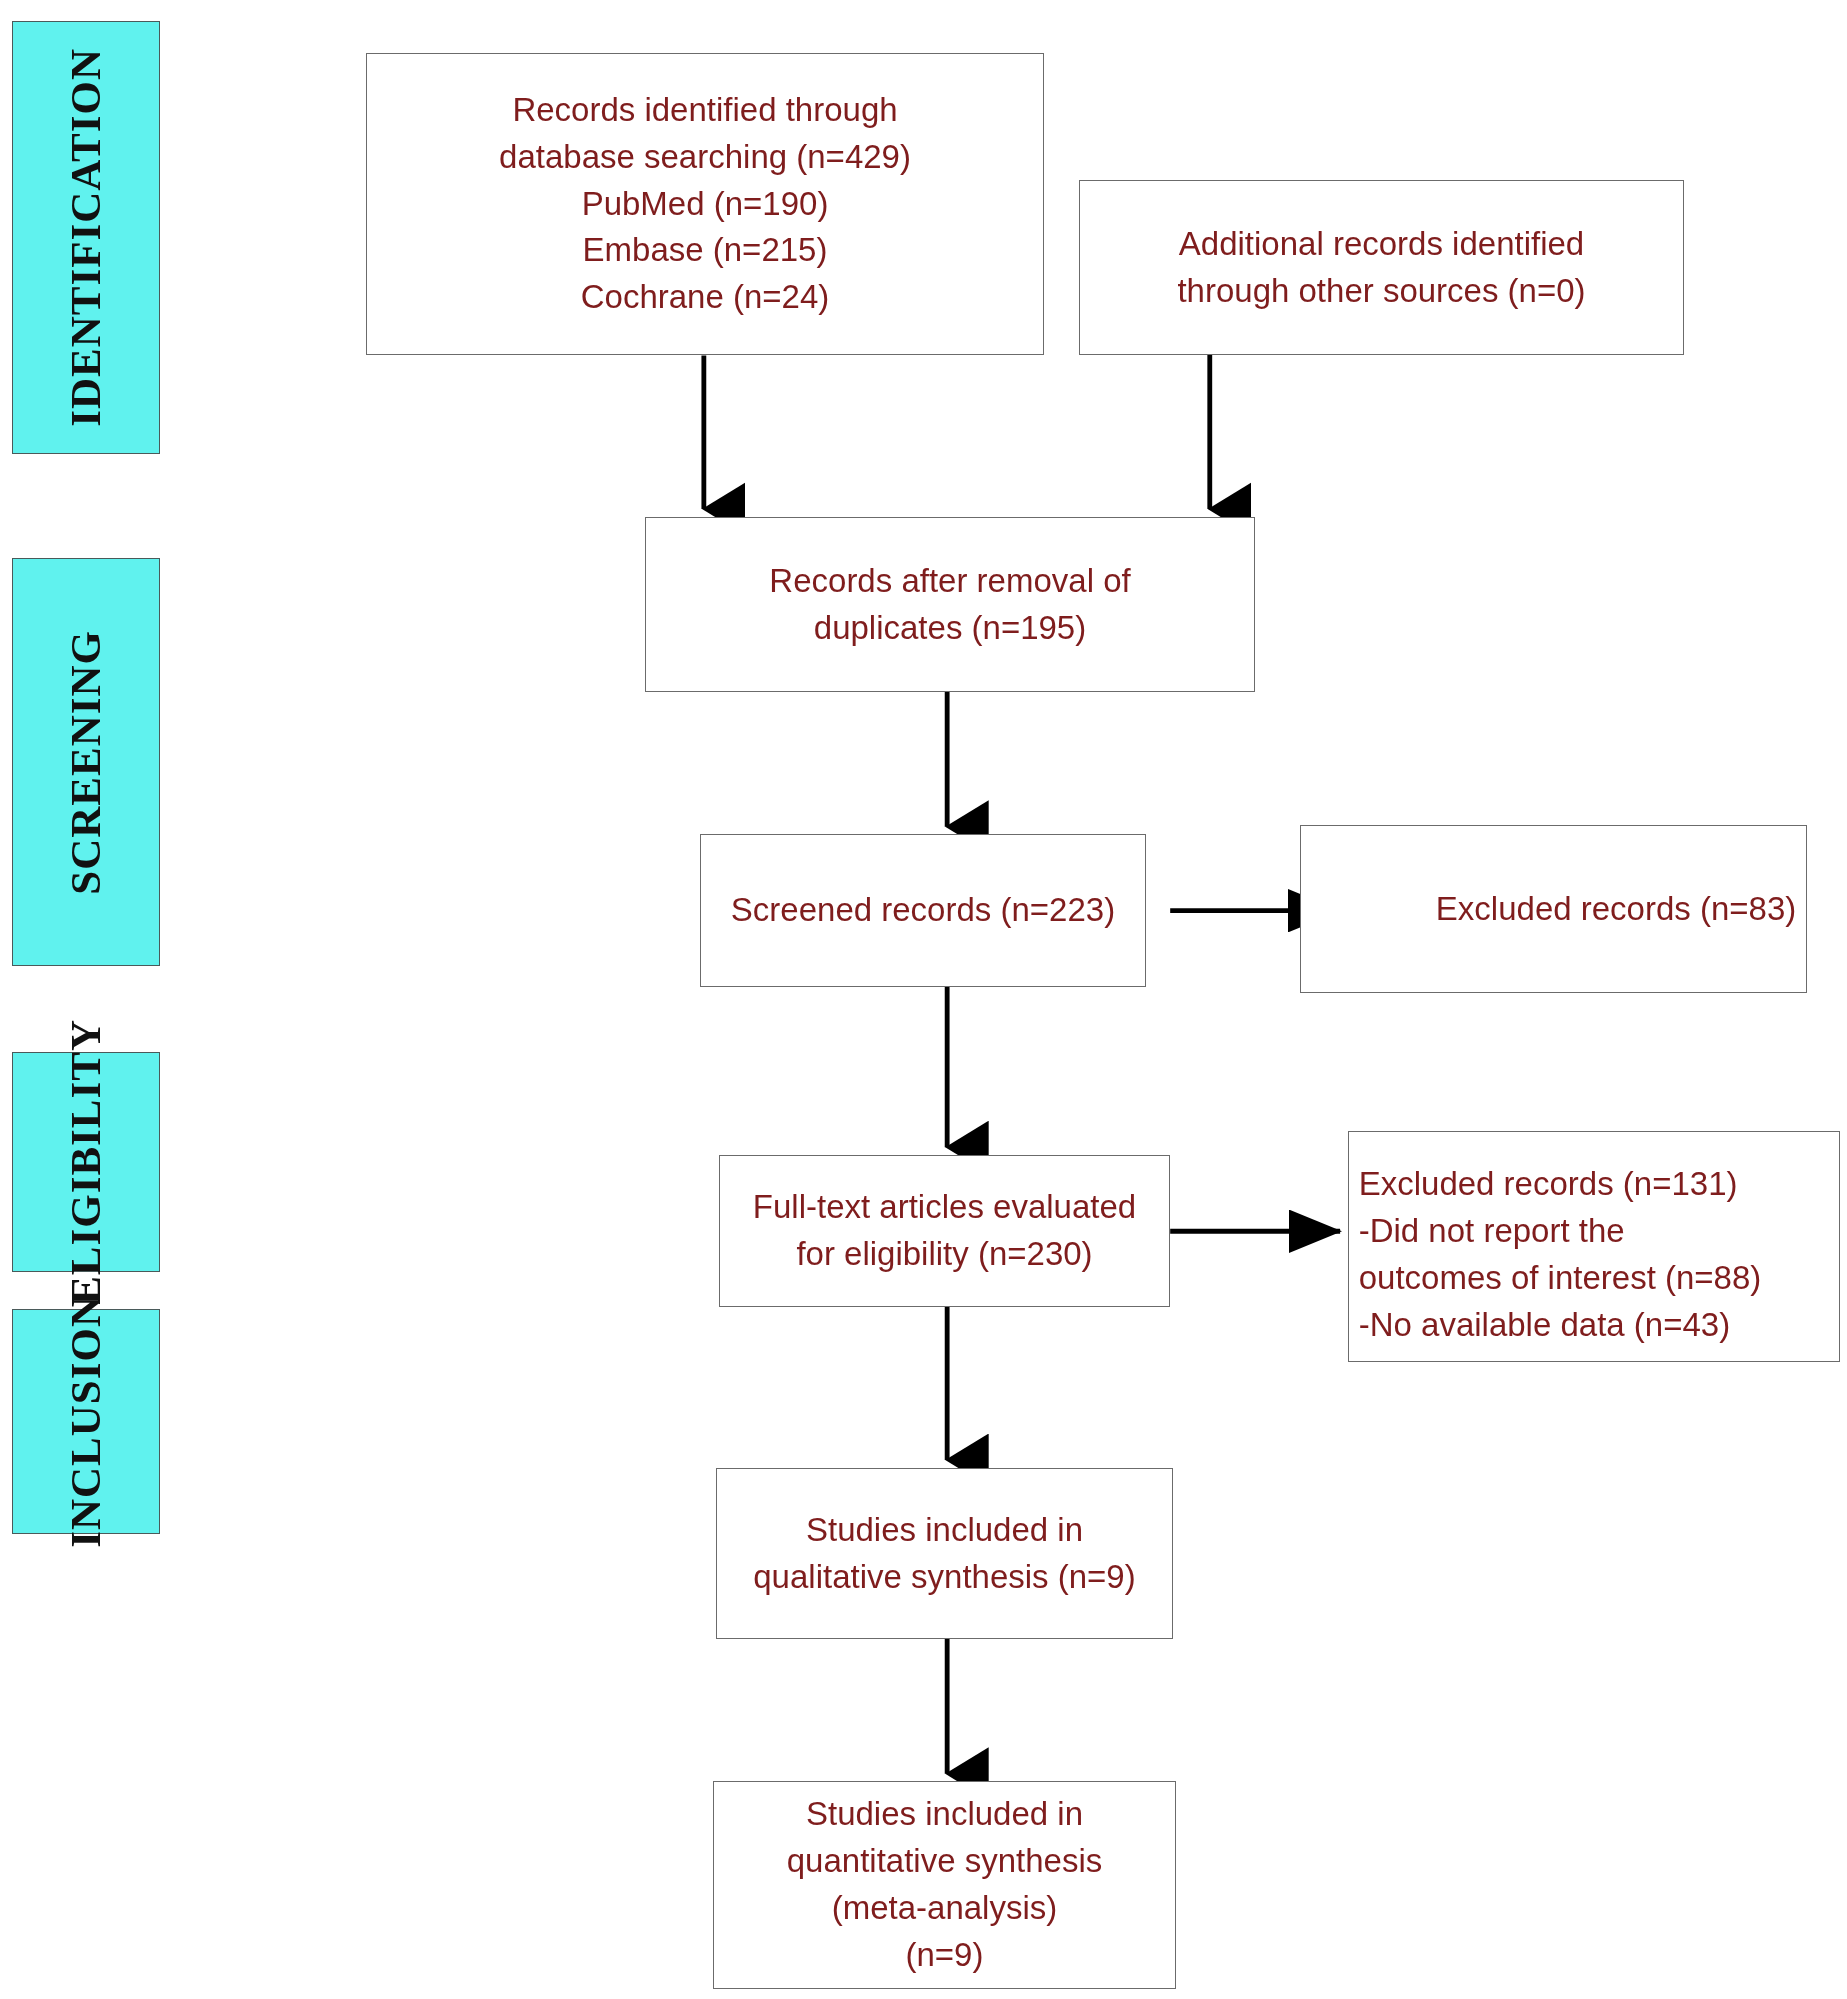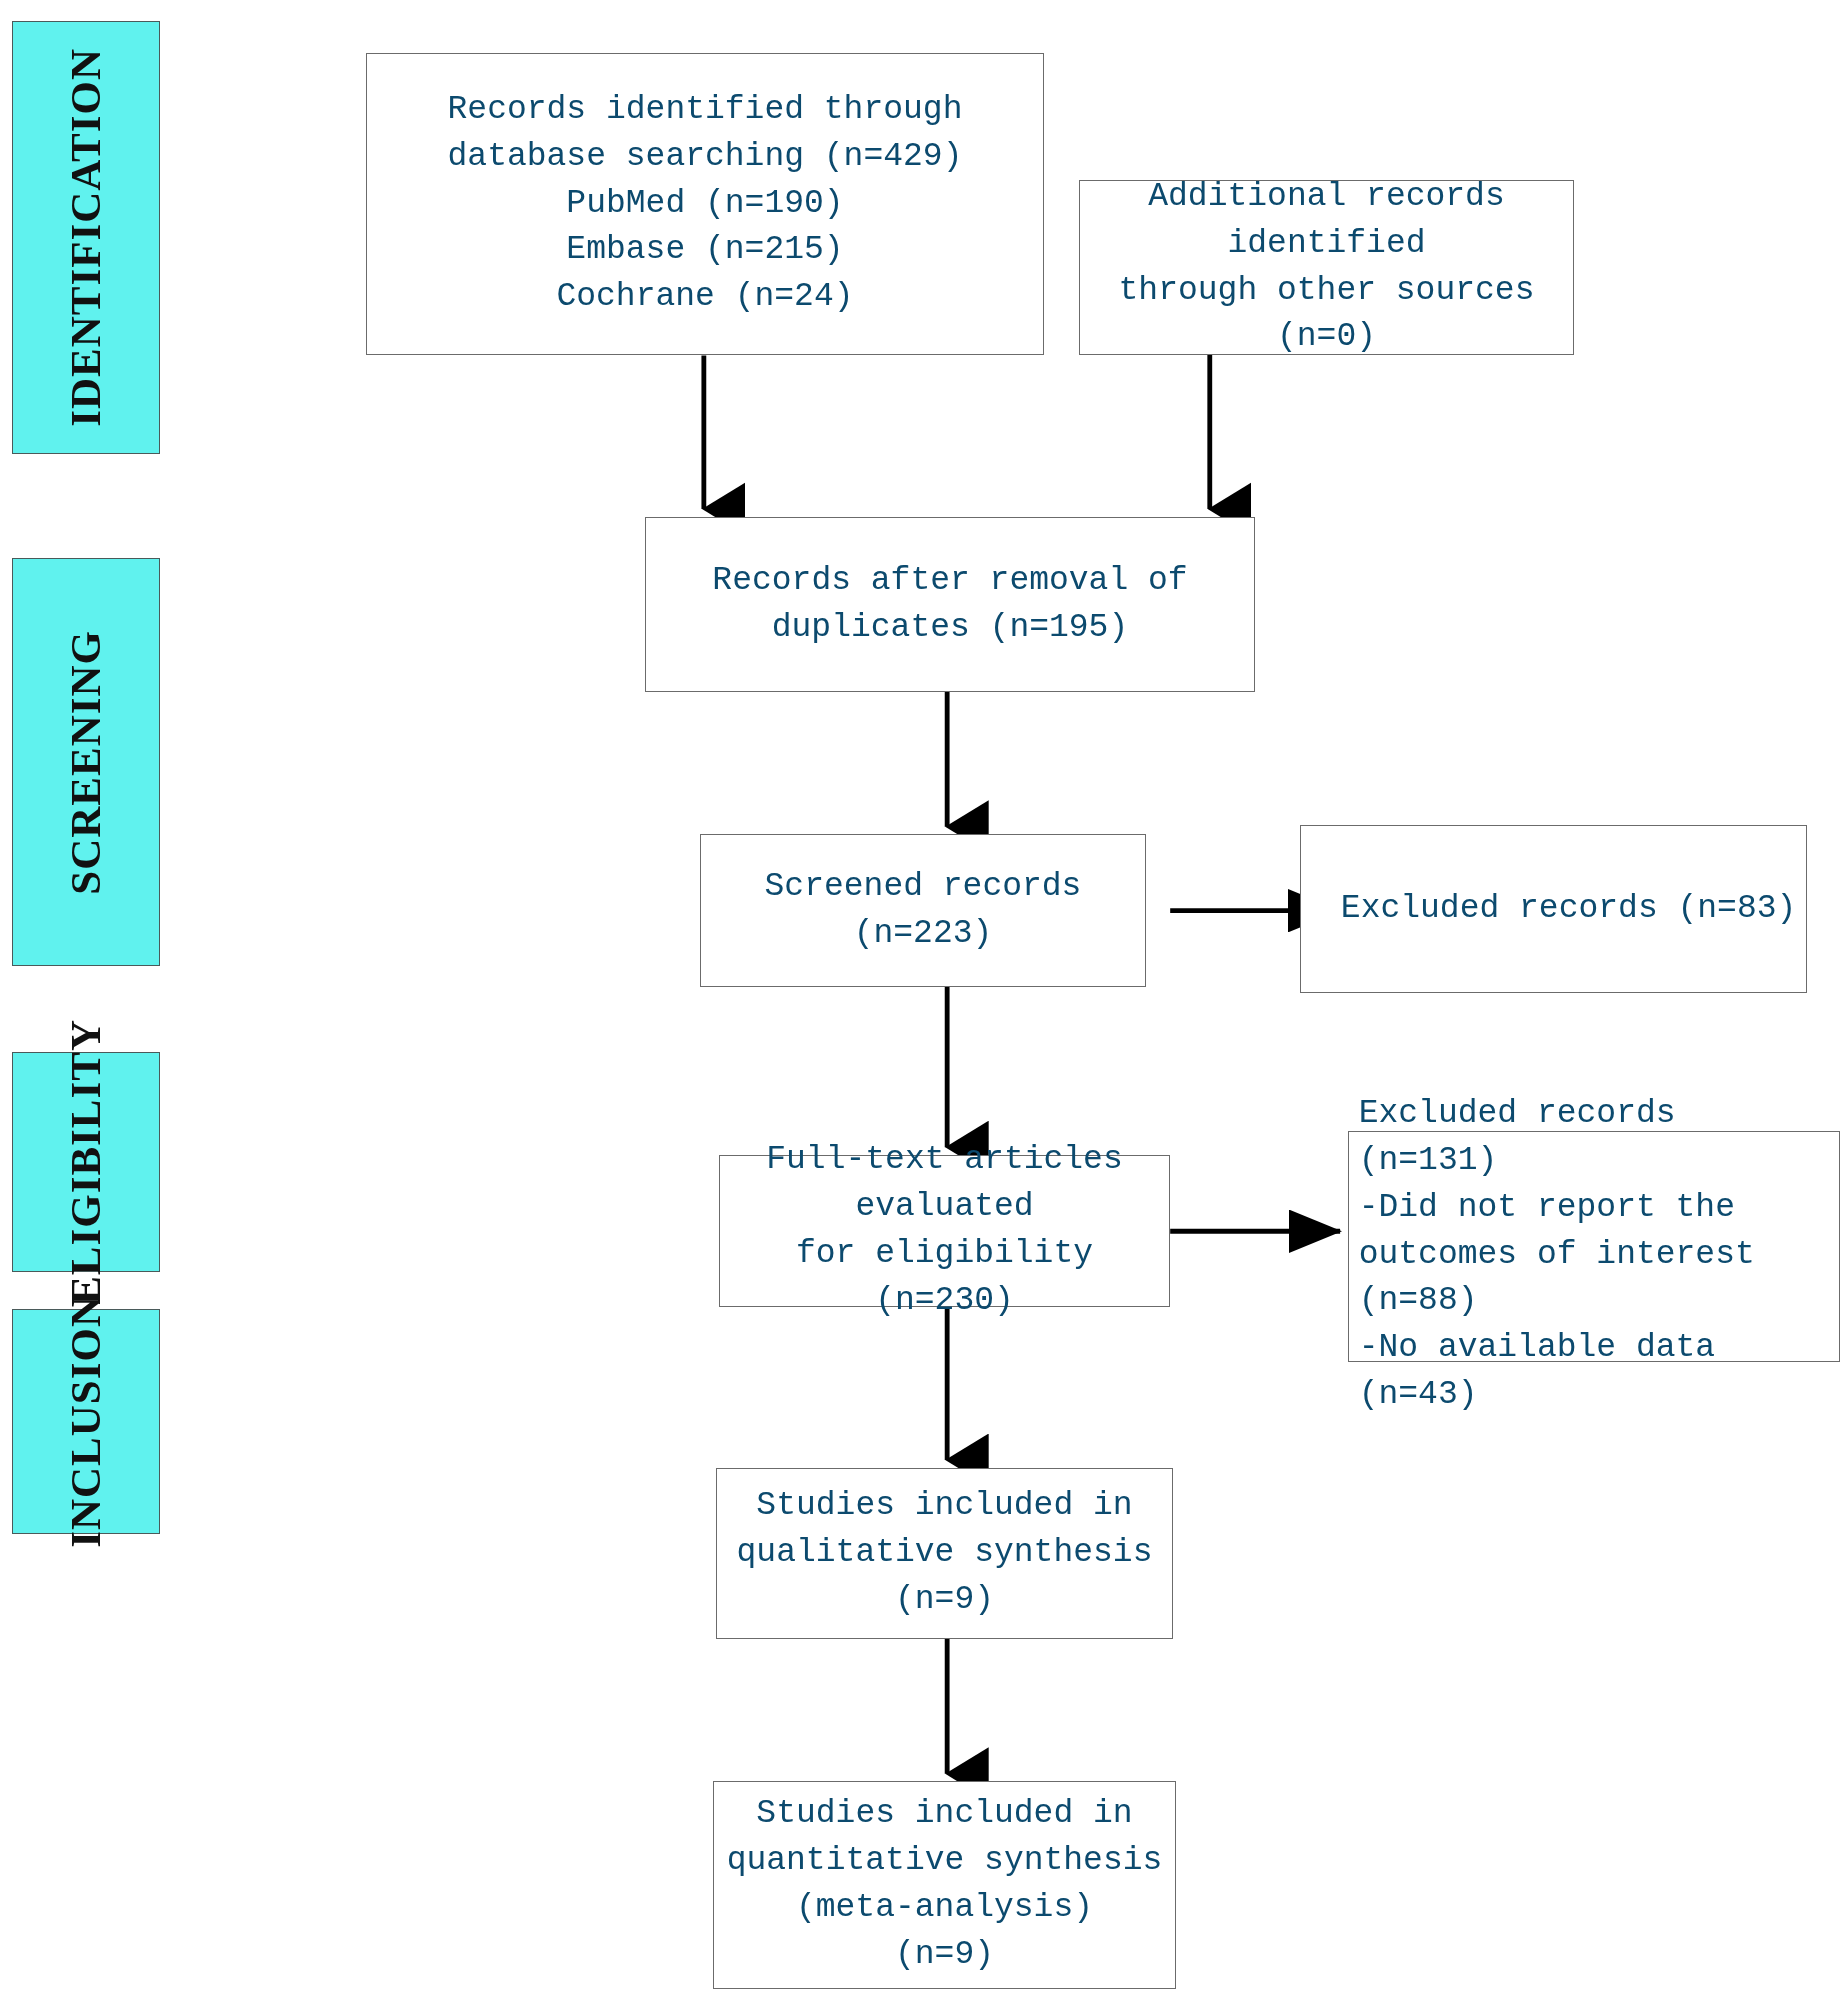--- a/index.html
+++ b/index.html
@@ -52,24 +52,24 @@
     position: absolute;
     background: #ffffff;
     border: 1.9px solid #6b6b6b;
     box-sizing: border-box;
     display: flex;
     align-items: center;
     justify-content: center;
     padding: 3.9px 9.7px;
   }
   .flow-text {
-    font-family: Liberation Mono, monospace;
+    font-family: Liberation Sans, sans-serif;
     font-size: 33px;
     line-height: 1.42;
-    color: #0c4a6e;
+    color: #7f1d1d;
     text-align: center;
     white-space: pre-line;
   }
   .flow-text.left {
     text-align: left;
     width: 100%;
   }
   .flow-box.top-align {
     align-items: center;
     padding-top: 21px;
@@ -124,21 +124,21 @@
   </div>
 
   <div class="flow-box" style="left:366px; top:53px; width:678px; height:302px;">
     <span class="flow-text">Records identified through
 database searching (n=429)
 PubMed (n=190)
 Embase (n=215)
 Cochrane (n=24)</span>
   </div>
 
-  <div class="flow-box" style="left:1079px; top:180px; width:495px; height:175px;">
+  <div class="flow-box" style="left:1079px; top:180px; width:605px; height:175px;">
     <span class="flow-text">Additional records identified
 through other sources (n=0)</span>
   </div>
 
   <div class="flow-box" style="left:645px; top:517px; width:610px; height:175px;">
     <span class="flow-text">Records after removal of
 duplicates (n=195)</span>
   </div>
 
   <div class="flow-box" style="left:700px; top:834px; width:446px; height:153px;">

